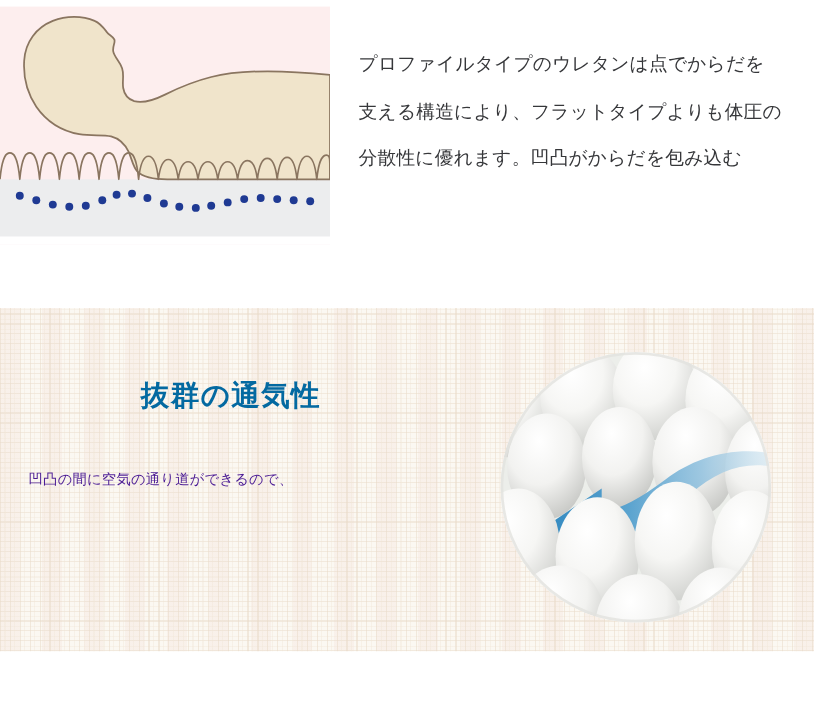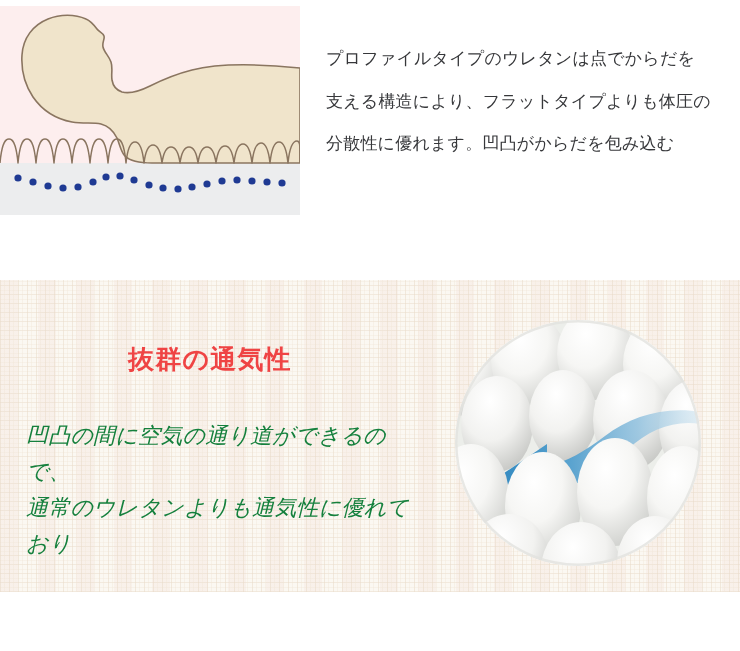--- a/index.html
+++ b/index.html
@@ -45,29 +45,28 @@
         rgba(255,255,255,0) 1px, rgba(255,255,255,0) 4px,
         rgba(240,229,214,0.34) 4px, rgba(240,229,214,0.34) 5px,
         rgba(255,255,255,0) 5px, rgba(255,255,255,0) 9px),
       repeating-linear-gradient(90deg,
         rgba(246,233,226,0.5) 0px, rgba(246,233,226,0.5) 18px,
         rgba(255,255,255,0) 18px, rgba(255,255,255,0) 38px);
   }
 
   #breathability-heading{
     position:absolute;left:128px;top:342px;
-    font-size:26px;font-weight:bold;color:#ef4444;
+    font-size:26px;font-weight:bold;color:#0369a1;
     letter-spacing:1.2px;white-space:nowrap;
   }
 
   #breathability-copy{
     position:absolute;left:26px;top:418px;width:400px;
-    font-size:22px;line-height:36px;color:#15803d;
+    font-size:13px;line-height:36px;color:#4c1d95;
     letter-spacing:0.2px;
-    font-style:italic;
   }
   #breathability-copy p{margin:0;}
 
   
   #foam-circle{
     position:absolute;left:455px;top:320px;width:246px;height:246px;
     border-radius:50%;overflow:hidden;
     background:#f3f3f1;
   }
   #foam-svg{position:absolute;left:0;top:0;width:246px;height:246px;}
@@ -163,21 +162,20 @@
   </div>
 
 </div>
 
 <div id="texture-section"></div>
 
 <div id="breathability-heading">抜群の通気性</div>
 
 <div id="breathability-copy">
   <p>凹凸の間に空気の通り道ができるので、</p>
-  <p>通常のウレタンよりも通気性に優れており</p>
 </div>
 
 <div id="foam-circle">
   <svg id="foam-svg" viewBox="0 0 246 246">
     <defs>
       <radialGradient id="bumpG" cx="38%" cy="28%" r="72%">
         <stop offset="0%" stop-color="#ffffff"></stop>
         <stop offset="52%" stop-color="#f6f6f4"></stop>
         <stop offset="100%" stop-color="#d3d4d1"></stop>
       </radialGradient>

